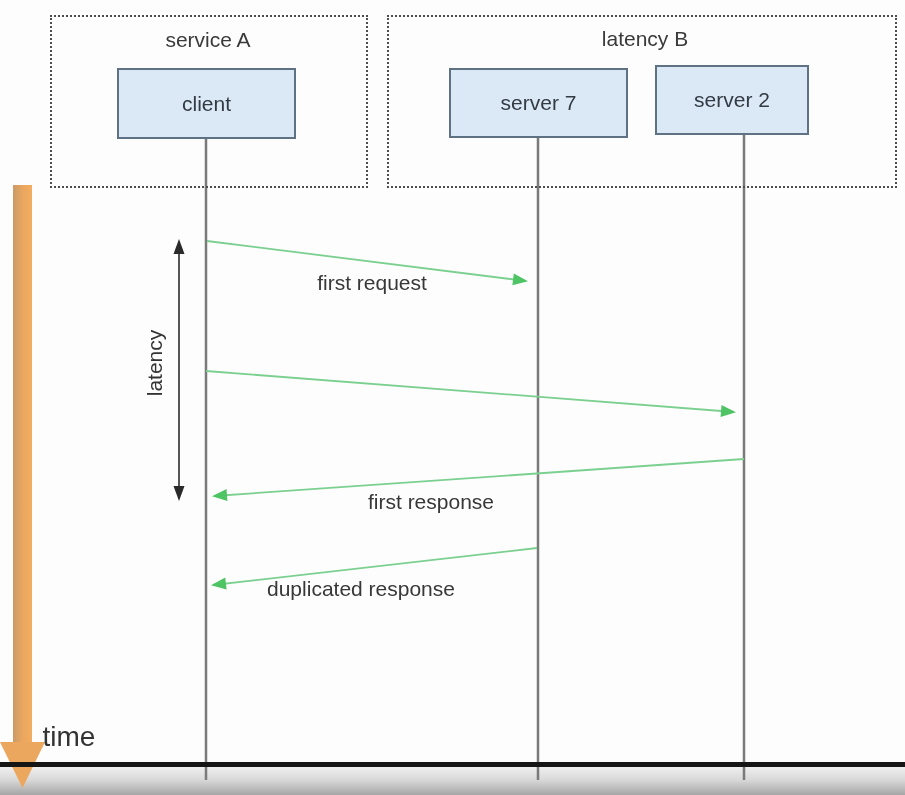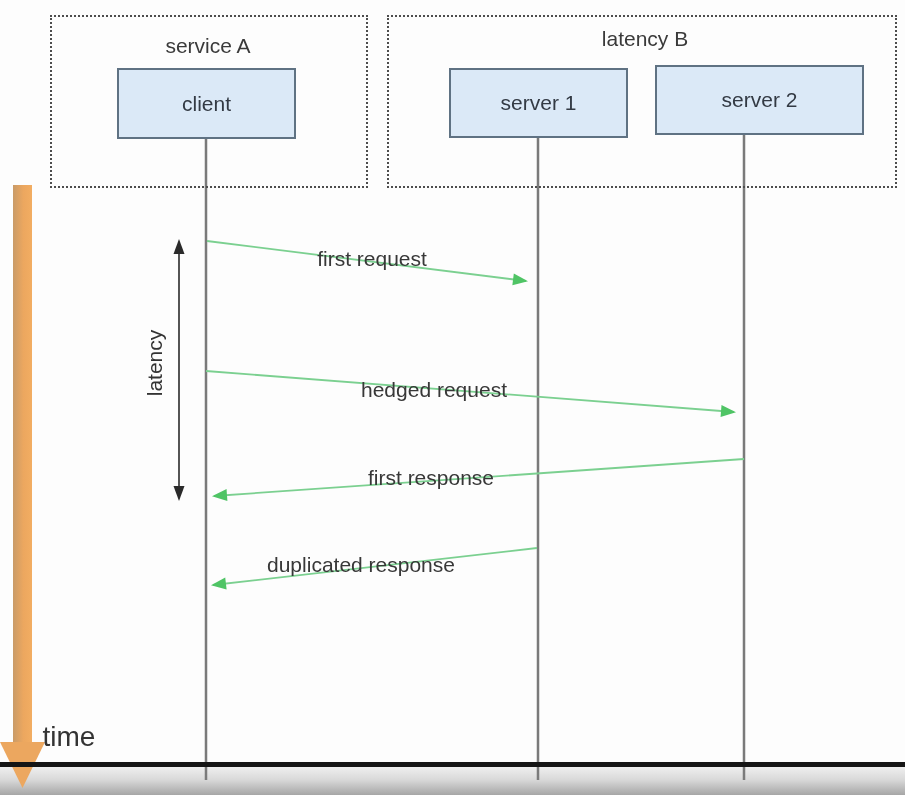--- a/index.html
+++ b/index.html
@@ -13,36 +13,36 @@
     border:2px dotted #4d4d4d;
     background:transparent;
   }
   #serviceA-box { left:50px; top:15px; width:314px; height:169px; }
   #serviceB-box { left:387px; top:15px; width:506px; height:169px; }
 
   .svc-title {
     position:absolute; transform:translateX(-50%);
     font-size:21px; color:#3a3a3a; white-space:nowrap;
   }
-  #serviceA-title { left:208px; top:28px;margin-top:6px; }
+  #serviceA-title { left:208px; top:28px; }
   #serviceB-title { left:645px; top:27px; }
 
   .node {
     position:absolute;
     background:#dbe9f7; border:2px solid #5f7283;
     display:flex; align-items:center; justify-content:center;
     font-size:21px; color:#333a44; box-sizing:border-box;
   }
   #client-node  { left:117px; top:68px; width:179px; height:71px; }
   #server1-node { left:449px; top:68px; width:179px; height:70px; }
-  #server2-node { left:655px; top:65px; width:209px; height:70px; }
+  #server2-node { left:655px; top:65px; width:154px; height:70px; }
 
   .msg-label {
     position:absolute; transform:translate(-50%,-50%);
-    font-size:21px; color:#383838; white-space:nowrap;
+    font-size:21px; color:#383838; white-space:nowrap;margin-top:24px;
   }
   #msg0-label { left:372px; top:259px; }
   #msg1-label { left:434px; top:390px; }
   #msg2-label { left:431px; top:478px; }
   #msg3-label { left:361px; top:565px; }
 
   #latency-label {
     position:absolute; left:155px; top:363px;
     transform:translate(-50%,-50%) rotate(-90deg);
     font-size:21px; color:#333; white-space:nowrap;
@@ -107,28 +107,27 @@
   <div id="serviceA-box" class="dashed-box"></div>
   <div id="serviceB-box" class="dashed-box"></div>
 
   <div id="serviceA-title" class="svc-title">service A</div>
   <div id="serviceB-title" class="svc-title">latency B</div>
 
   <div id="client-node" class="node">
     <span>client</span>
   </div>
   <div id="server1-node" class="node">
-    <span>server 1</span>
+    <span>server 7</span>
   </div>
   <div id="server2-node" class="node">
     <span>server 2</span>
   </div>
 
   <div id="msg0-label" class="msg-label">first request</div>
-  <div id="msg1-label" class="msg-label">hedged request</div>
   <div id="msg2-label" class="msg-label">first response</div>
   <div id="msg3-label" class="msg-label">duplicated response</div>
 
   <div id="latency-label">latency</div>
   <div id="time-label">time</div>
 
   <div id="bottom-bar"></div>
 
 </div>
 

